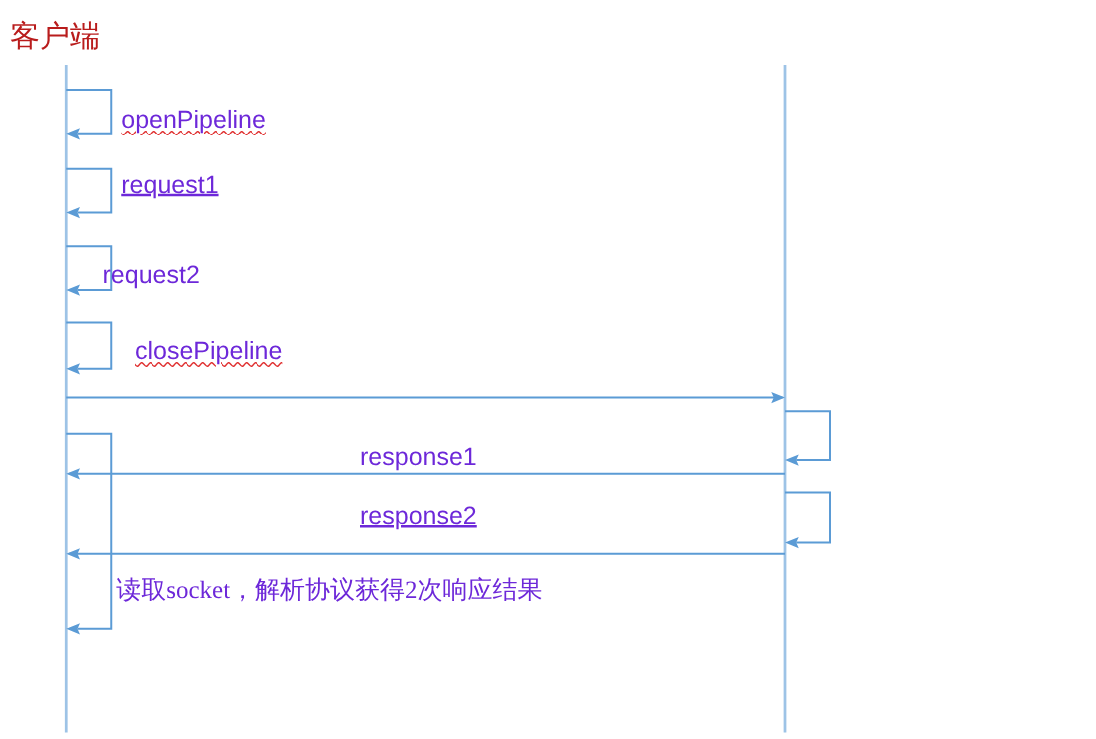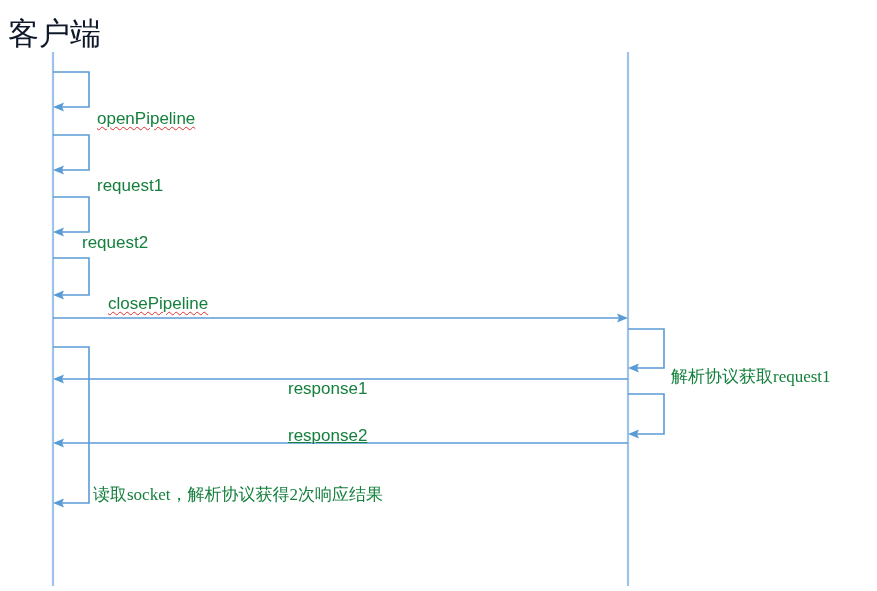--- a/index.html
+++ b/index.html
@@ -18,33 +18,32 @@
   svg#diagram {
     position: absolute;
     left: 0;
     top: 0;
     width: 877px;
     height: 591px;
   }
   .actor-title {
     position: absolute;
     font-family: "Liberation Serif", serif;
-    font-size: 31px;
-    color: #0f172a;
+    font-size: 24px;
+    color: #b91c1c;
     white-space: nowrap;
     line-height: 1;
   }
   .msg-label {
     position: absolute;
     font-family: "Liberation Sans", sans-serif;
-    font-size: 17px;
-    color: #15803d;
+    font-size: 20px;
+    color: #6d28d9;
     white-space: nowrap;
     line-height: 1.15;
-    margin-top: 24px;
   }
   .msg-label.cjk {
     font-family: "Liberation Serif", serif;
   }
   .spell {
     text-decoration: underline;
     text-decoration-color: #e03030;
     text-decoration-style: wavy;
     text-decoration-thickness: 1px;
     text-underline-offset: 2px;
@@ -111,22 +110,21 @@
         <g>
           <line x1="628" y1="443" x2="55" y2="443" stroke="#5b9bd5" stroke-width="1.6"></line>
           <path d="M53,443 L64,438.5 L62,443 L64,447.5 Z" fill="#5b9bd5"></path>
         </g>
       </g>
   </svg>
 
   <div class="actor-title" style="left:8px; top:18px;">客户端</div>
 
   <div class="msg-label spell" style="left:97px; top:85px;">openPipeline</div>
-  <div class="msg-label" style="left:97px; top:152px;">request1</div>
+  <div class="msg-label" style="left:97px; top:137px;text-decoration:underline;">request1</div>
   <div class="msg-label" style="left:82px; top:209px;">request2</div>
   <div class="msg-label spell" style="left:108px; top:270px;">closePipeline</div>
-  <div class="msg-label cjk" style="left:671px; top:343px;">解析协议获取request1</div>
   <div class="msg-label cjk" style="left:93px; top:461px;text-align:center;">读取socket，解析协议获得2次响应结果</div>
 
   <div class="msg-label" style="left:288px; top:355px;">response1</div>
   <div class="msg-label" style="left:288px; top:402px;text-decoration:underline;">response2</div>
 
 </div>
 
 </body></html>

